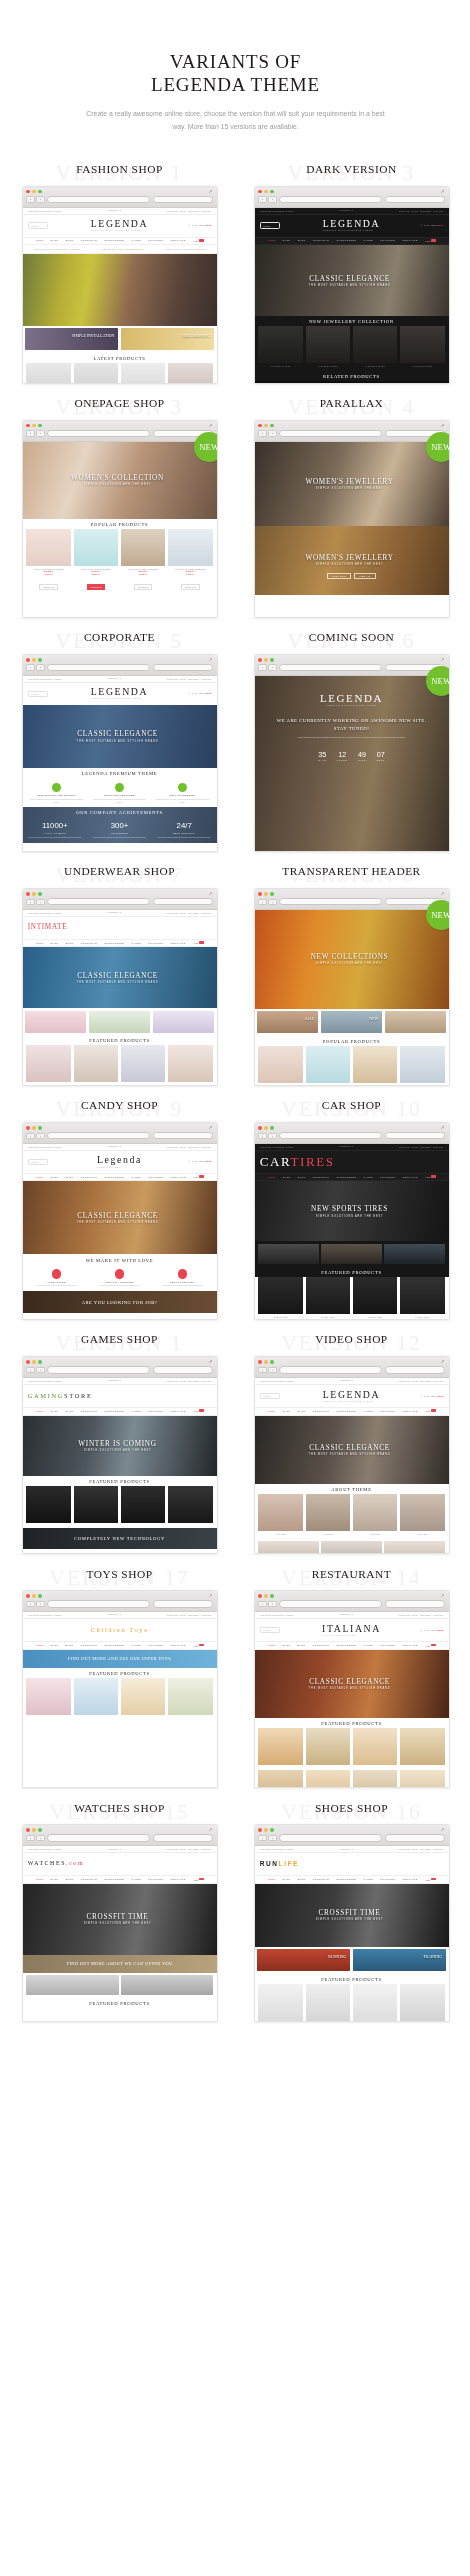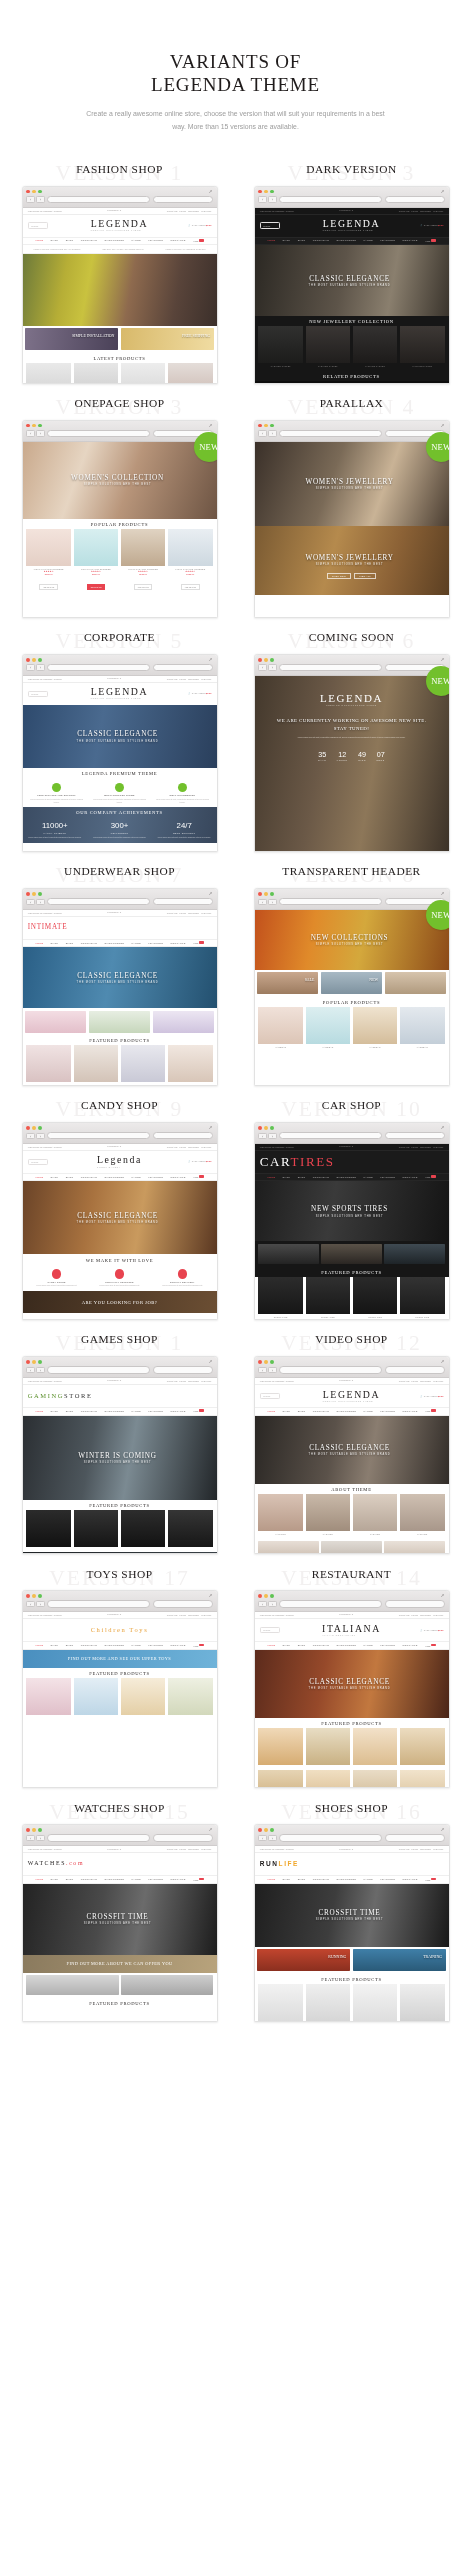--- a/index.html
+++ b/index.html
@@ -710,21 +710,21 @@
           <span class="navbtns">
             <span class="navbtn">‹</span>
             <span class="navbtn">›</span>
           </span>
           <span class="urlbar"></span>
           <span class="searchbar"></span>
         </div>
         <span class="resize">↗</span>
       </div>
       <div class="shot">
-              <div class="hero-img" style="height:60px;background:linear-gradient(100deg,#c2511c,#e08a2a 30%,#d4a83c 55%,#8c4a18);">
+              <div class="hero-img" style="height:99px;background:linear-gradient(100deg,#c2511c,#e08a2a 30%,#d4a83c 55%,#8c4a18);">
     <div class="hero-cap">NEW COLLECTIONS
       <small>SIMPLE SOLUTIONS ARE THE BEST</small></div>
   </div>
               <div class="banners">
       <div class="banner" style="background:linear-gradient(#c9a88e,#9c7b5f)">
                   <span>SALE</span>
                 </div>
       <div class="banner" style="background:linear-gradient(#a8b9c4,#7e929f)">
                   <span>NEW</span>
                 </div>
@@ -950,21 +950,21 @@
                 <span class="act">HOME</span>
                 <span class="">SHOP</span>
                 <span class="">BLOG</span>
                 <span class="">PORTFOLIO</span>
                 <span class="">SHORTCODES</span>
                 <span class="">PAGES</span>
                 <span class="">FEATURES</span>
                 <span class="">CONTACTS</span>
                 <span>HOT<i class="pill"></i></span>
               </div>
-              <div class="hero-img" style="height:84px;background:linear-gradient(100deg,#2b2f33,#4d565c 35%,#7b8a92 55%,#222629);">
+              <div class="hero-img" style="height:60px;background:linear-gradient(100deg,#2b2f33,#4d565c 35%,#7b8a92 55%,#222629);">
     <div class="hero-cap">WINTER IS COMING
       <small>SIMPLE SOLUTIONS ARE THE BEST</small></div>
   </div>
               <div class="sect-title">FEATURED PRODUCTS</div>
               <div class="prods">
                 <div class="prod">
       <div class="img" style="background:linear-gradient(#2b2b2b,#111)"></div>
       <div class="nm"></div>
 
     </div>

